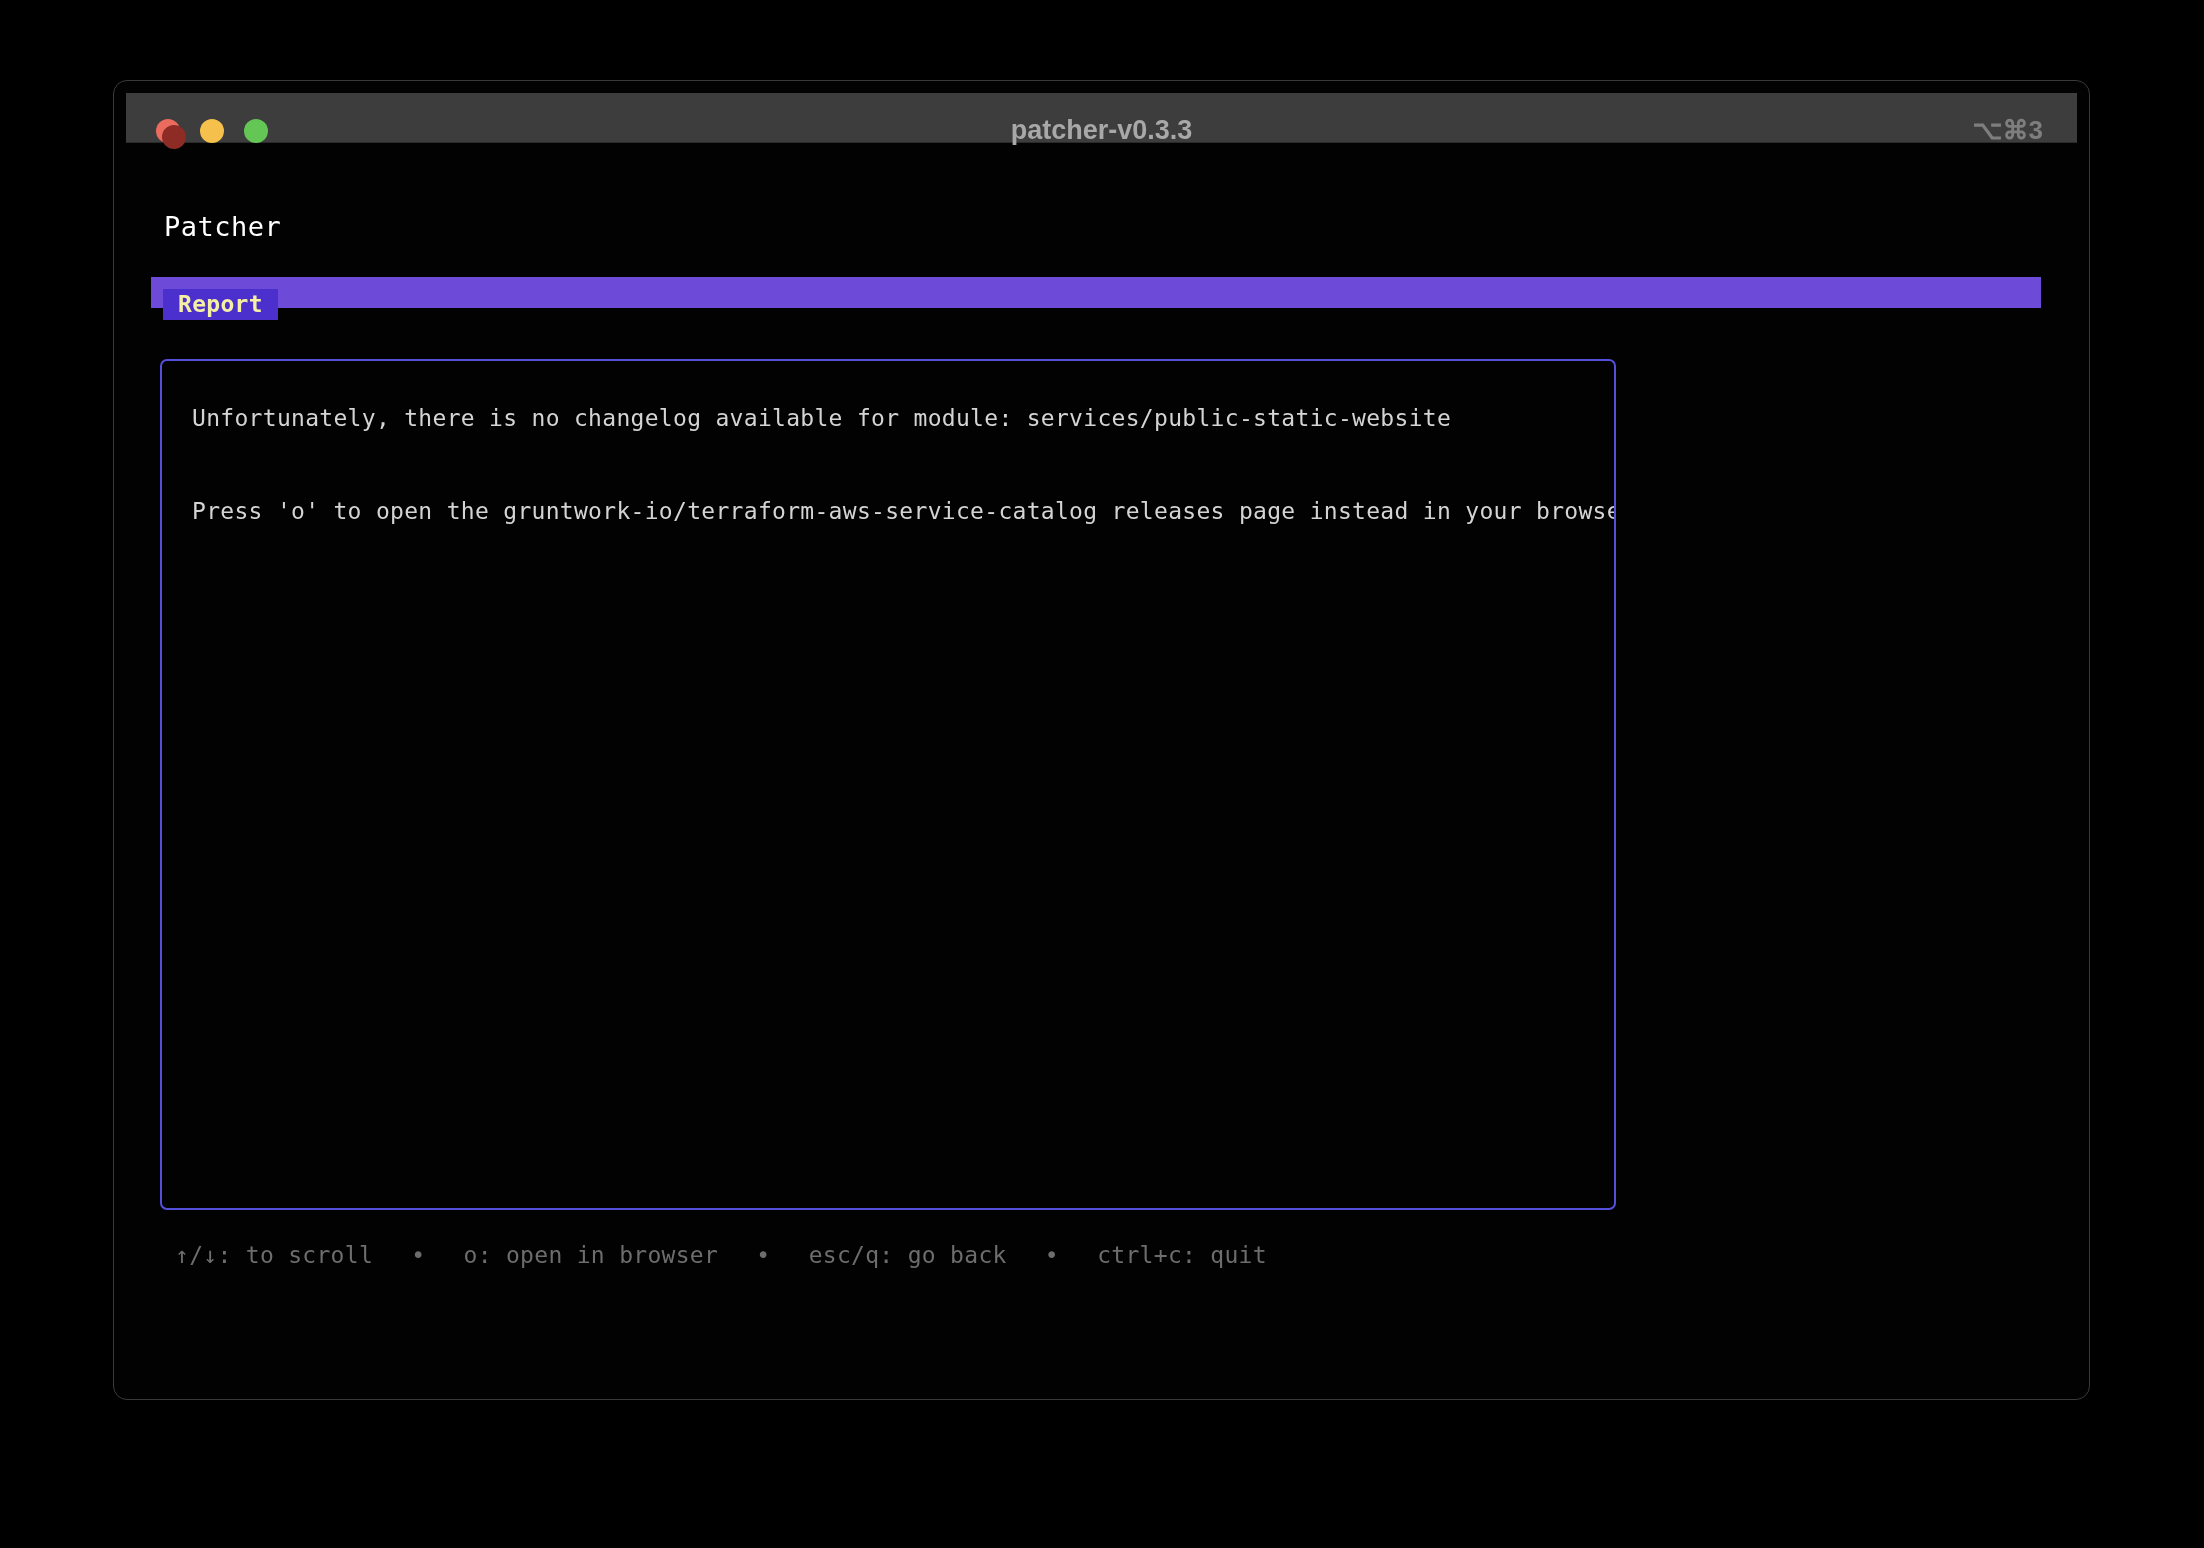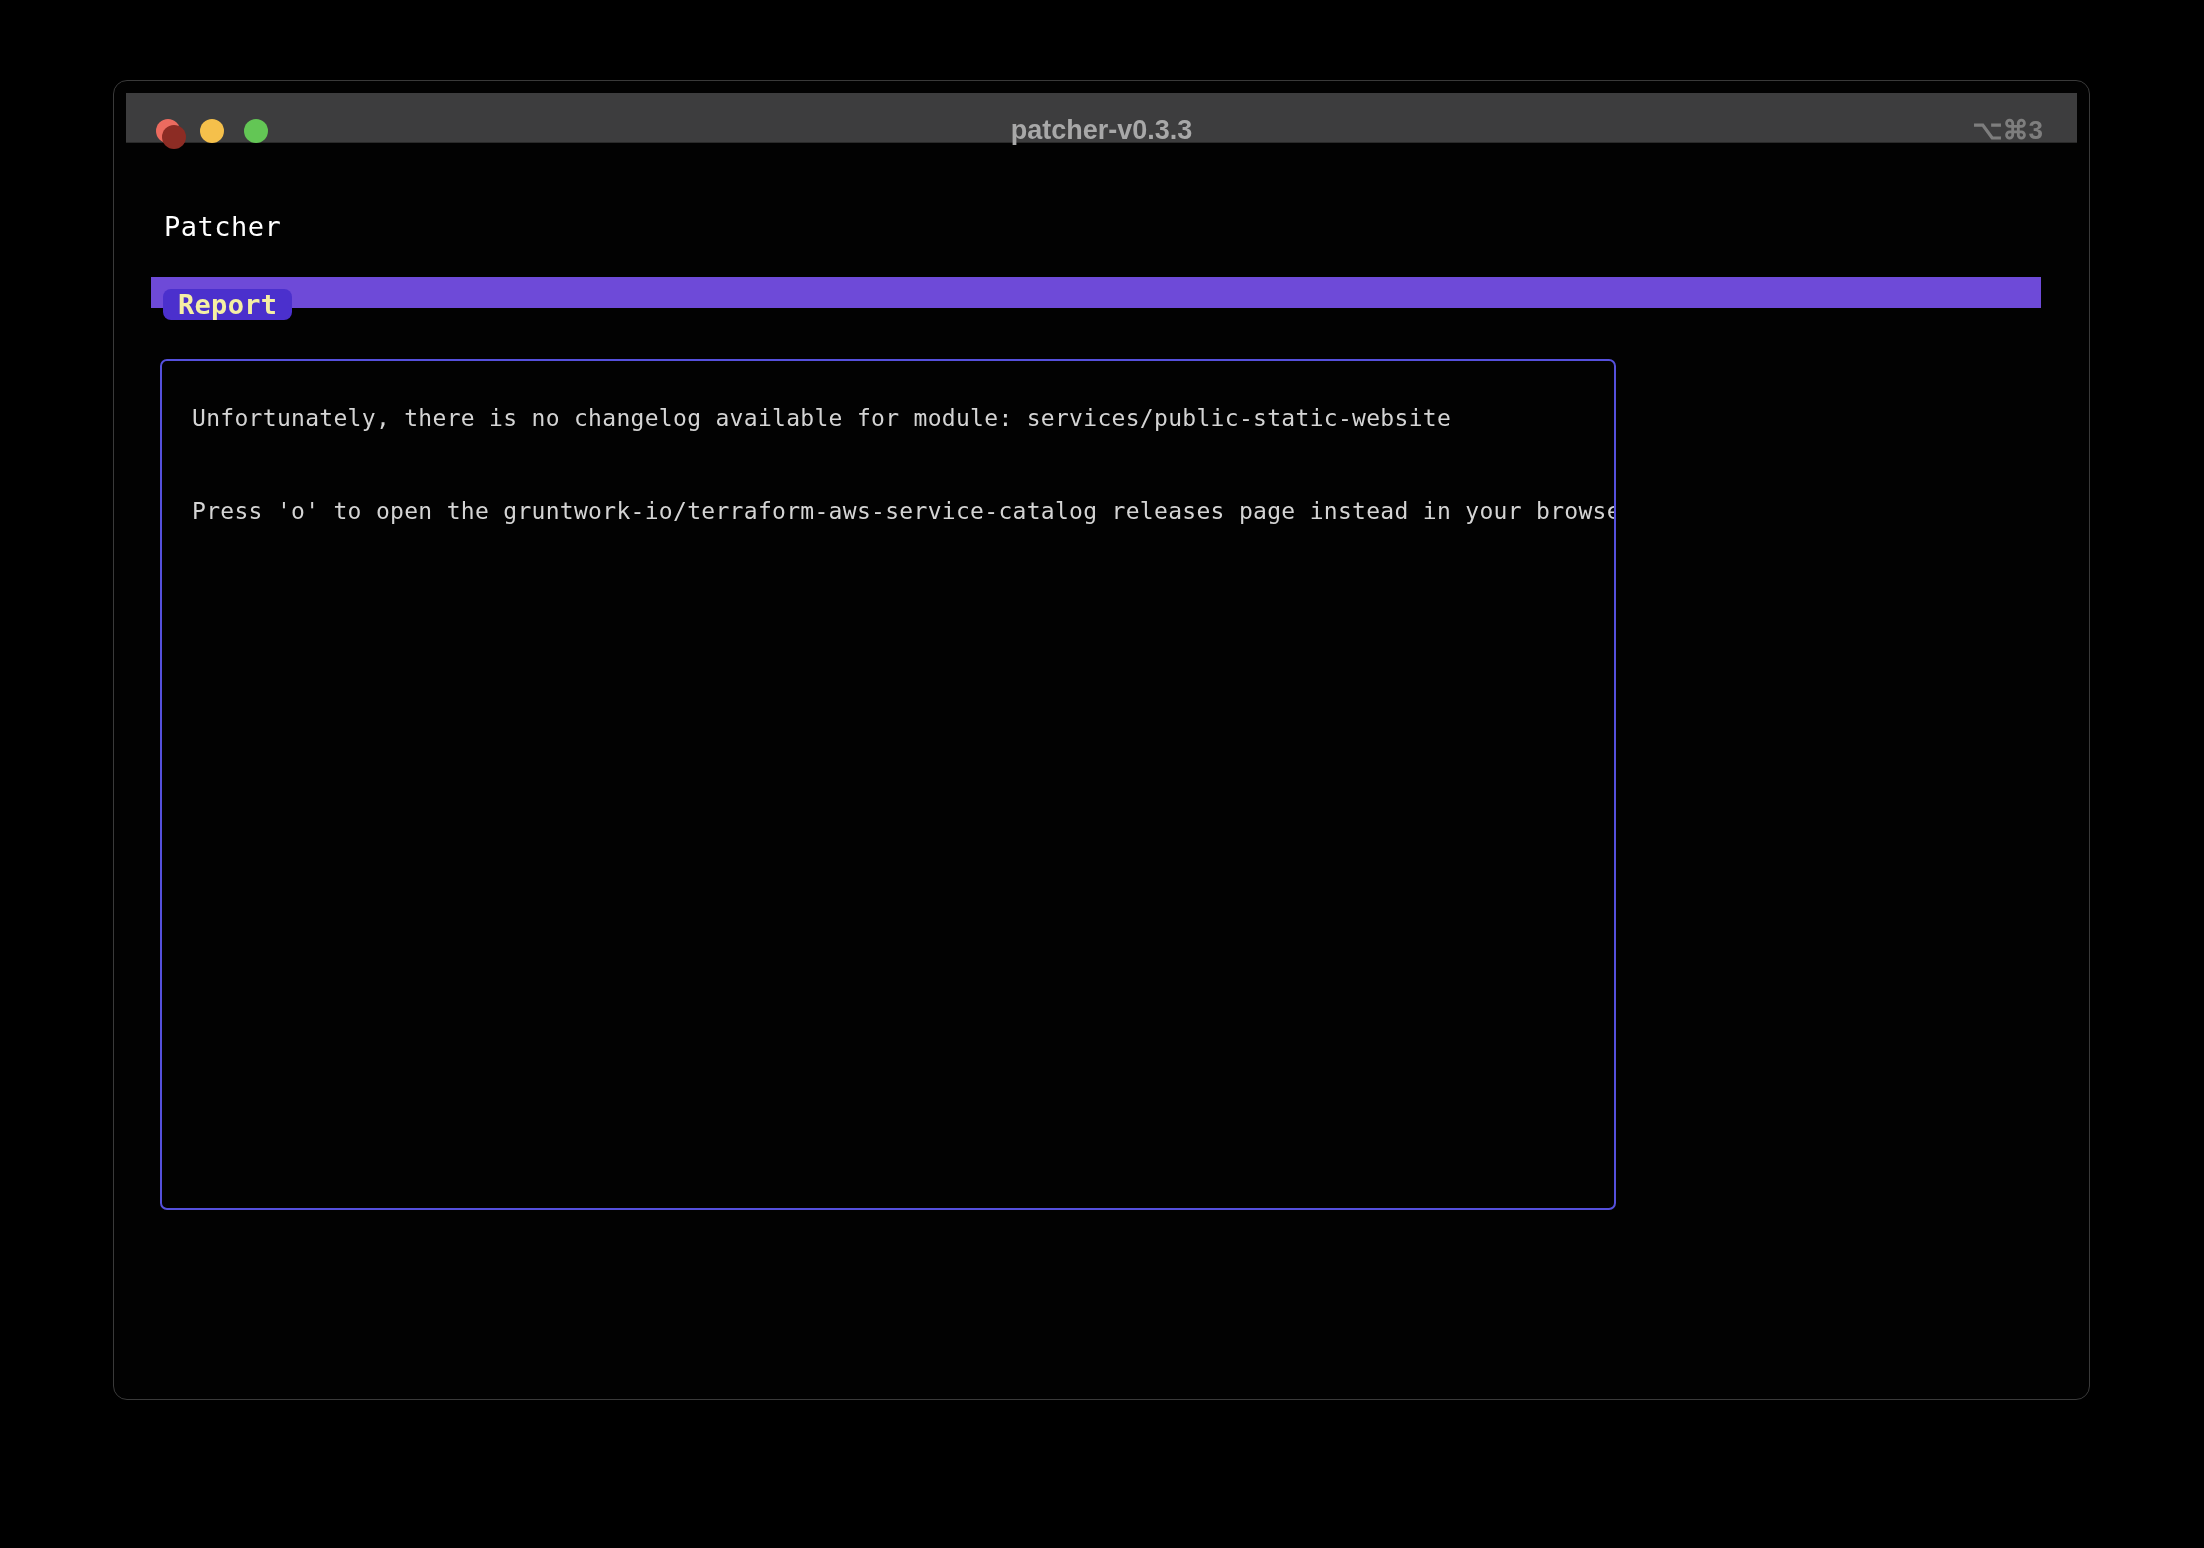--- a/index.html
+++ b/index.html
@@ -78,25 +78,24 @@
     width: 1890px; height: 31px;
     background: #6e4ad8;
     display: flex;
   }
   .tab-active {
     height: 31px;
     line-height: 31px;
     padding: 0 15px;
     background: #4b30cd;
     color: #f5efa4;
-    font-size: 27px;
+    font-size: 23px;
     font-weight: bold;
     letter-spacing: 0.3px;
     cursor: default;
-    border-radius: 8px;
   }
   .report-box {
     position: absolute;
     left: 46px; top: 278px;
     width: 1456px; height: 851px;
     border: 2px solid #5550dc;
     border-radius: 7px;
     padding: 16px 10px 16px 6px;
     overflow: hidden;
   }
@@ -141,14 +140,15 @@
     <div class="tab-active">Report</div>
   </div>
 
   <div class="report-box">
     <div>
         <p class="report-line">Unfortunately, there is no changelog available for module: services/public-static-website</p>
         <p class="report-line">Press 'o' to open the gruntwork-io/terraform-aws-service-catalog releases page instead in your browser.</p>
       </div>
   </div>
 
+  <div class="help-bar"><span>↑/↓: to scroll</span><span> • </span><span>o: open in browser</span><span> • </span><span>esc/q: go back</span><span> • </span><span>ctrl+c: quit</span></div>
 
 </div>
 
 </body></html>

